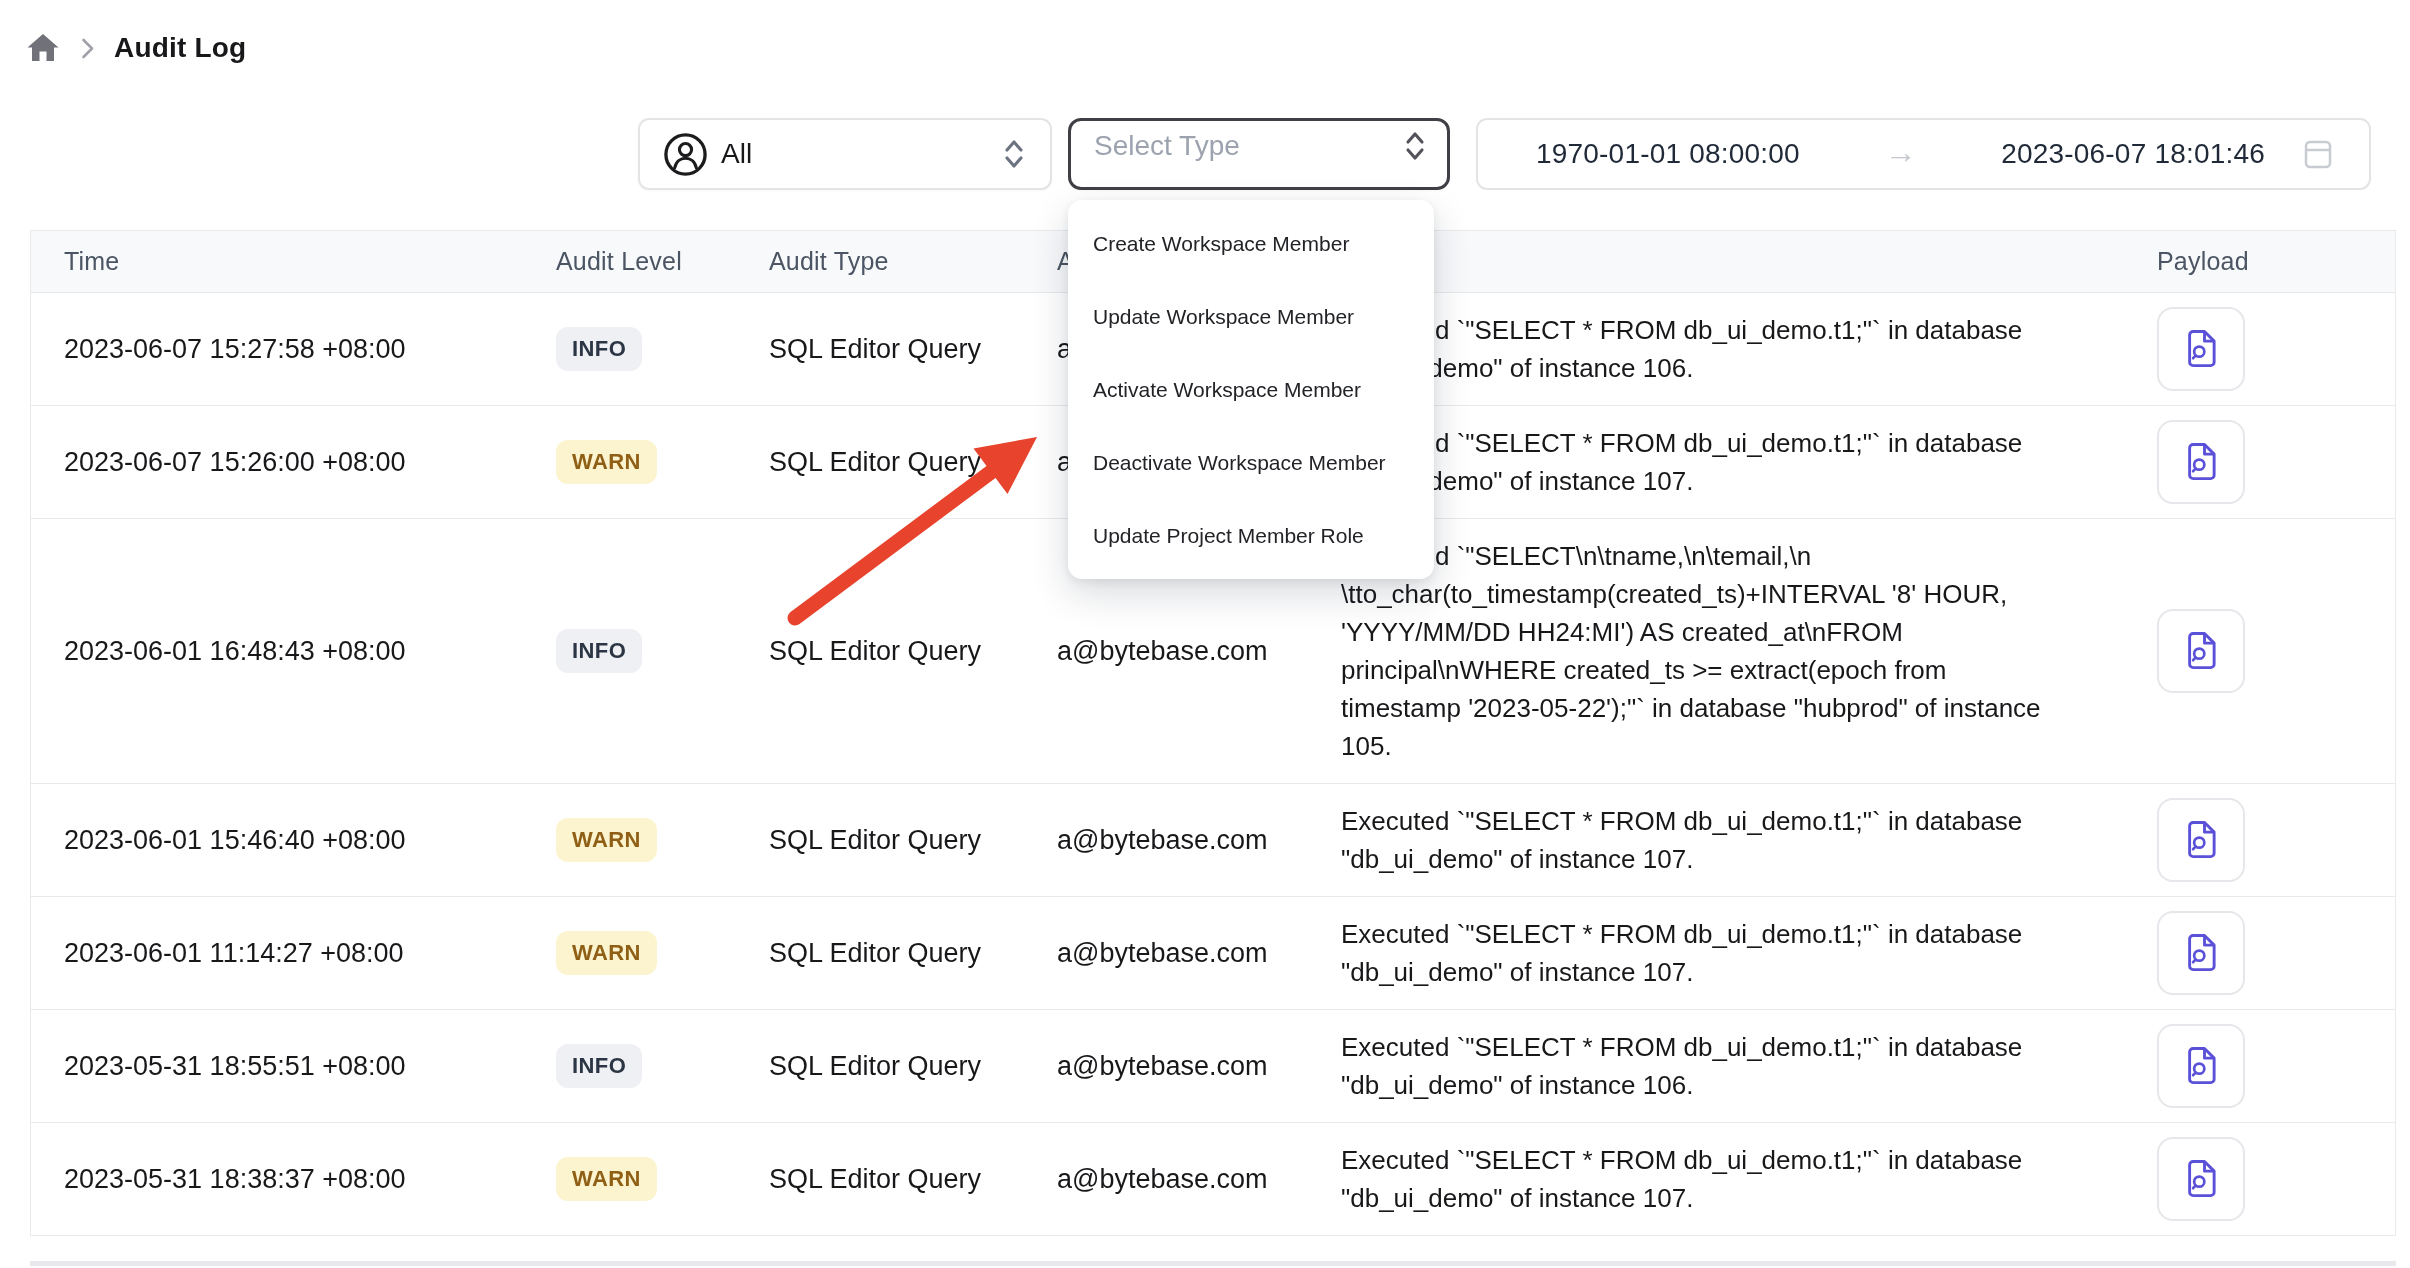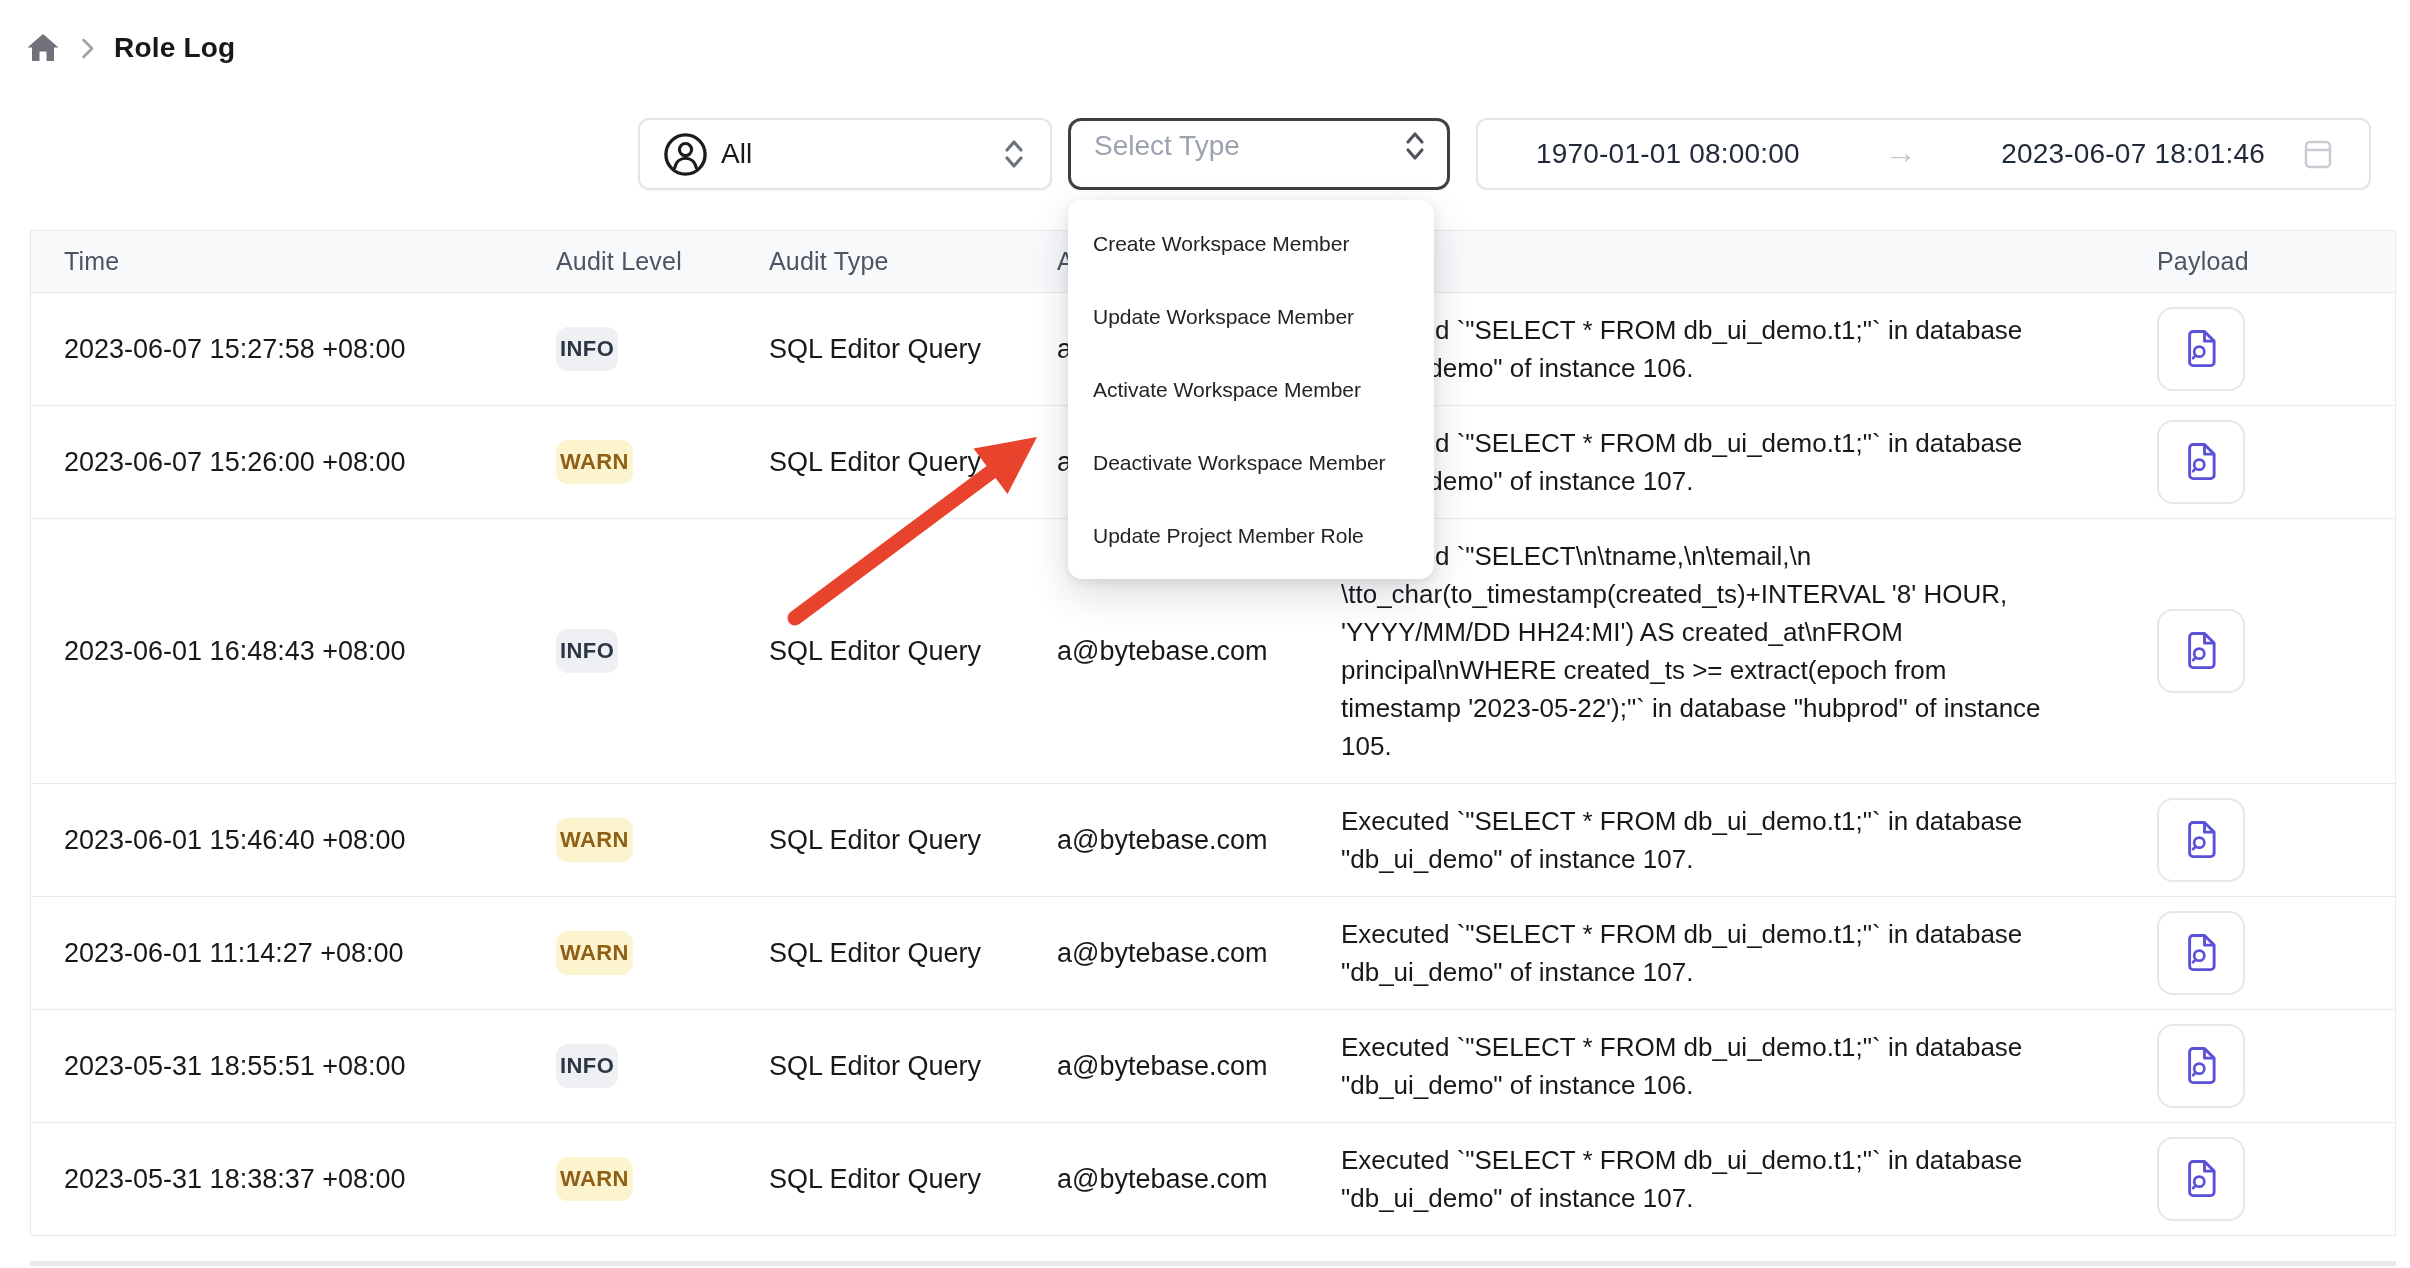--- a/index.html
+++ b/index.html
@@ -38,21 +38,21 @@
   .tr { border-bottom:1px solid #e9eaee; background:#fff; align-items:center; min-height:112px; }
   .td { font-size:27px; color:#18181b; }
   .td-time { padding-left:33px; white-space:nowrap; }
   .td-level { padding-left:35px; }
   .td-type { padding-left:38px; white-space:nowrap; }
   .td-actor { padding-left:36px; white-space:nowrap; }
   .td-comment { padding:18px 0 18px 35px; font-size:26px; line-height:38px; width:767px;
                 overflow-wrap:break-word; word-break:break-word; }
   .td-payload { padding-left:41px; }
   .badge { display:inline-block; font-size:22px; font-weight:700; letter-spacing:.4px;
-           padding:9px 4px; border-radius:12px; }
+           padding:9px 16px; border-radius:12px; }
   .badge.info { background:#eef0f3; color:#2b3544; }
   .badge.warn { background:#fbf4ce; color:#8f5f16; }
   .payload-btn { width:88px; height:84px; background:#fff; border:2px solid #e6e7ea; border-radius:16px;
                  display:flex; align-items:center; justify-content:center; cursor:pointer; }
   .bottom-strip { position:absolute; left:30px; top:1261px; width:2366px; height:5px; background:#e7e9ec; z-index:4; }
 
   
   .type-dropdown { position:absolute; left:1068px; top:200px; width:366px; background:#fff; border-radius:14px;
                    padding:7px 0; box-shadow:0 14px 38px rgba(15,23,42,.16), 0 3px 10px rgba(0,0,0,.07);
                    overflow:hidden; z-index:30; }
@@ -67,21 +67,21 @@
 
 <div class="canvas">
 
   <div class="breadcrumb">
     <svg width="36" height="36" viewBox="0 0 36 36">
       <path d="M18 4 L33.5 17.5 H29 V31 H21.5 V21.5 H14.5 V31 H7 V17.5 H2.5 Z" fill="#71717a"></path>
     </svg>
     <svg width="15" height="23" viewBox="0 0 15 23">
       <path d="M3.5 3 L12 11.5 L3.5 20" fill="none" stroke="#a1a1aa" stroke-width="2.6" stroke-linecap="round" stroke-linejoin="round"></path>
     </svg>
-    <span class="crumb-title">Role Log</span>
+    <span class="crumb-title">Audit Log</span>
   </div>
 
   <div class="select-box sel-actor">
     <svg width="47" height="47" viewBox="0 0 48 48">
       <circle cx="24" cy="24" r="20" fill="none" stroke="#1c1c1e" stroke-width="3.4"></circle>
       <circle cx="24" cy="19" r="6.2" fill="none" stroke="#1c1c1e" stroke-width="3.2"></circle>
       <path d="M13 37.5 C14.5 30.5 19.5 27.8 24 27.8 C28.5 27.8 33.5 30.5 35 37.5" fill="none" stroke="#1c1c1e" stroke-width="3.2" stroke-linecap="round"></path>
     </svg>
     <span class="sel-label">All</span>
     <svg class="chevrons" width="28" height="40" viewBox="0 0 28 40">

